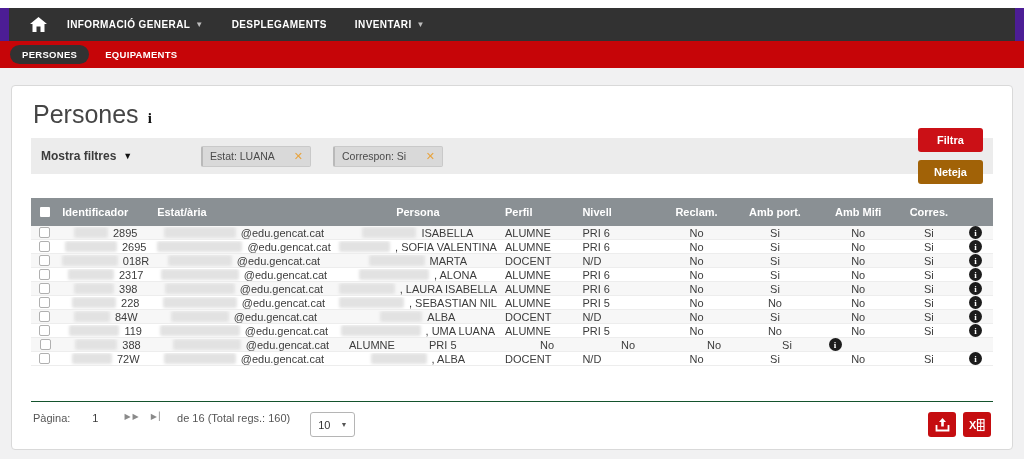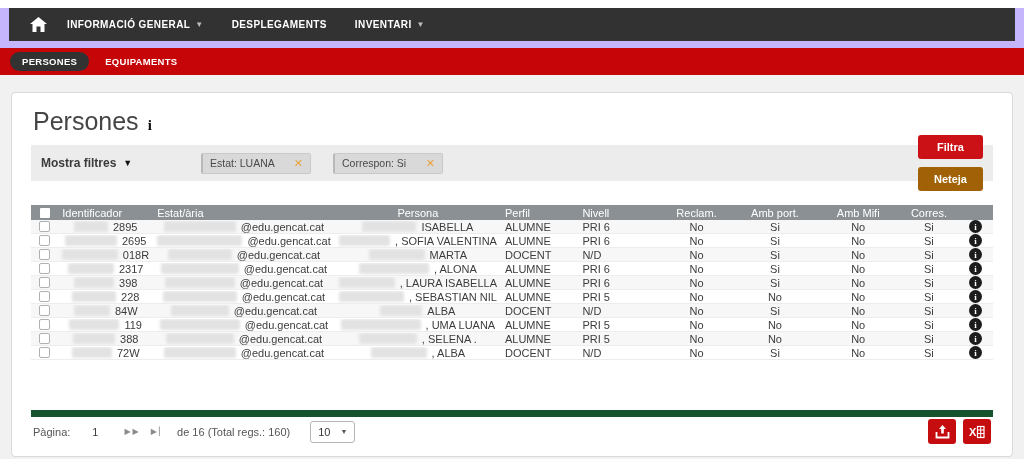--- a/index.html
+++ b/index.html
@@ -1,21 +1,21 @@
 <!DOCTYPE html>
 <html><head>
 <meta charset="utf-8">
 <style>
   * { box-sizing: border-box; margin: 0; padding: 0; }
   html,body { width:1024px; height:459px; overflow:hidden; background:#ffffff;
     font-family:"Liberation Sans", sans-serif; }
 
   
   .top-white { height:8px; background:#ffffff; }
-  .navbar-wrap { height:40px; background:#c4b5fd; }
+  .navbar-wrap { height:33px; background:#4c1d95; }
   .navbar { height:33px; margin:0 9px; background:#323232; display:flex; align-items:center; }
   .home-btn { width:58px; display:flex; justify-content:center; align-items:center; cursor:pointer; }
   .nav-item { color:#ffffff; font-size:10px; font-weight:bold; letter-spacing:.4px;
     margin-right:28px; display:flex; align-items:center; gap:5px; cursor:pointer; }
   .nav-caret { font-size:8px; color:#bdbdbd; }
 
   .redbar { height:27px; background:#c60508; display:flex; align-items:center; padding-left:10px; }
   .tab { font-size:9.5px; font-weight:bold; color:#ffffff; letter-spacing:.3px; cursor:pointer; }
   .tab.active { background:#323232; border-radius:10px; padding:4px 12px; }
   .tab.plain { margin-left:16px; }
@@ -41,22 +41,22 @@
   .btn { border:none; border-radius:3px; font-size:11px; font-weight:bold; color:#fff;
     padding:6px 16px; cursor:pointer; font-family:"Liberation Sans",sans-serif; }
   .btn-filtra { background:#cb1016; }
   .btn-neteja { background:#a16207; }
 
   
   .tbl { margin-top:24px; font-size:11px; color:#3c3c3c; }
   .tr { display:flex; align-items:center; height:14px; border-bottom:1px solid #ededed; }
   .tr:nth-child(odd)  { background:#f7f7f7; }
   .tr:nth-child(even) { background:#ffffff; }
-  .thead { display:flex; align-items:center; height:15px; background:#8a9094; color:#ffffff;
-    font-weight:normal; font-size:11px; }
+  .thead { display:flex; align-items:center; height:28px; background:#8a9094; color:#ffffff;
+    font-weight:bold; font-size:11px; }
   .td,.th { padding:0 4px; overflow:hidden; white-space:nowrap; }
   .c-check  { width:28px;  display:flex; justify-content:center; }
   .c-ident  { width:98px;  }
   .c-usuari { width:188px; }
   .c-persona{ width:172px; }
   .c-perfil { width:80px;  }
   .c-nivell { width:84px;  }
   .c-reclam { width:76px;  text-align:center; }
   .c-port   { width:86px;  text-align:center; }
   .c-mifi   { width:86px;  text-align:center; }
@@ -66,22 +66,22 @@
   .th.c-persona { text-align:center; }
   .cellflex { display:flex; align-items:center; justify-content:center; gap:5px; }
   .hcb { width:10px; height:10px; background:#ffffff; border-radius:1px; cursor:pointer; }
   .cb  { width:11px; height:11px; background:#fff; border:1px solid #b0b0b0; border-radius:2px; cursor:pointer; }
   .redact { display:inline-block; height:11px; background:#e2e2e2; border-radius:2px; filter:blur(1.5px); }
   .info-dot { width:13px; height:13px; background:#1c1c1c; color:#fff; border-radius:50%;
     font-size:9px; font-weight:bold; font-family:"Liberation Serif",serif;
     display:flex; align-items:center; justify-content:center; cursor:pointer; }
 
   
-  .foot { margin-top:auto; border-top:7px solid #14532d; padding:2px 2px 4px;
-    display:flex; align-items:center; font-size:11px; color:#555; }
+  .foot { margin-top:auto; border-top:1px solid #14532d; padding:10px 2px 4px;
+    display:flex; font-size:11px; color:#555; }
   .pg-num { margin:0 26px 0 22px; color:#3c3c3c; }
   .pg-arrows { color:#8a8a8a; font-size:8px; letter-spacing:2px; margin-right:10px; cursor:pointer; }
   .pg-size { margin-left:20px; border:1px solid #b5b5b5; border-radius:3px; background:#fff;
     padding:4px 7px; font-size:11px; color:#333; display:flex; gap:10px; align-items:center; cursor:pointer; }
   .pg-size .caret { font-size:7px; color:#555; }
   .foot-icons { margin-left:auto; display:flex; gap:7px; }
   .icon-btn { width:28px; height:25px; background:#c50d10; border:none; border-radius:3px;
     display:flex; align-items:center; justify-content:center; cursor:pointer; }
 </style>
 </head>
@@ -430,26 +430,20 @@
     <div class="td c-ident">
               <span class="cellflex">
                 <span class="redact r-ident" style="width: 42px;"></span>
                 <span class="f-ident">388</span>
               </span>
             </div>
     <div class="td c-usuari">
               <span class="cellflex">
                 <span class="redact r-usuari" style="width: 68px;"></span>
                 <span class="f-usuari">@edu.gencat.cat</span>
-              </span>
-            </div>
-    <div class="td c-persona">
-              <span class="cellflex">
-                <span class="redact r-persona" style="width: 58px;"></span>
-                <span class="f-persona">, SELENA .</span>
               </span>
             </div>
     <div class="td c-perfil f-perfil">ALUMNE</div>
     <div class="td c-nivell f-nivell">PRI 5</div>
     <div class="td c-reclam f-reclam">No</div>
     <div class="td c-port f-port">No</div>
     <div class="td c-mifi f-mifi">No</div>
     <div class="td c-corres f-corres">Si</div>
     <div class="td c-info">
               <span class="info-dot">i</span>

